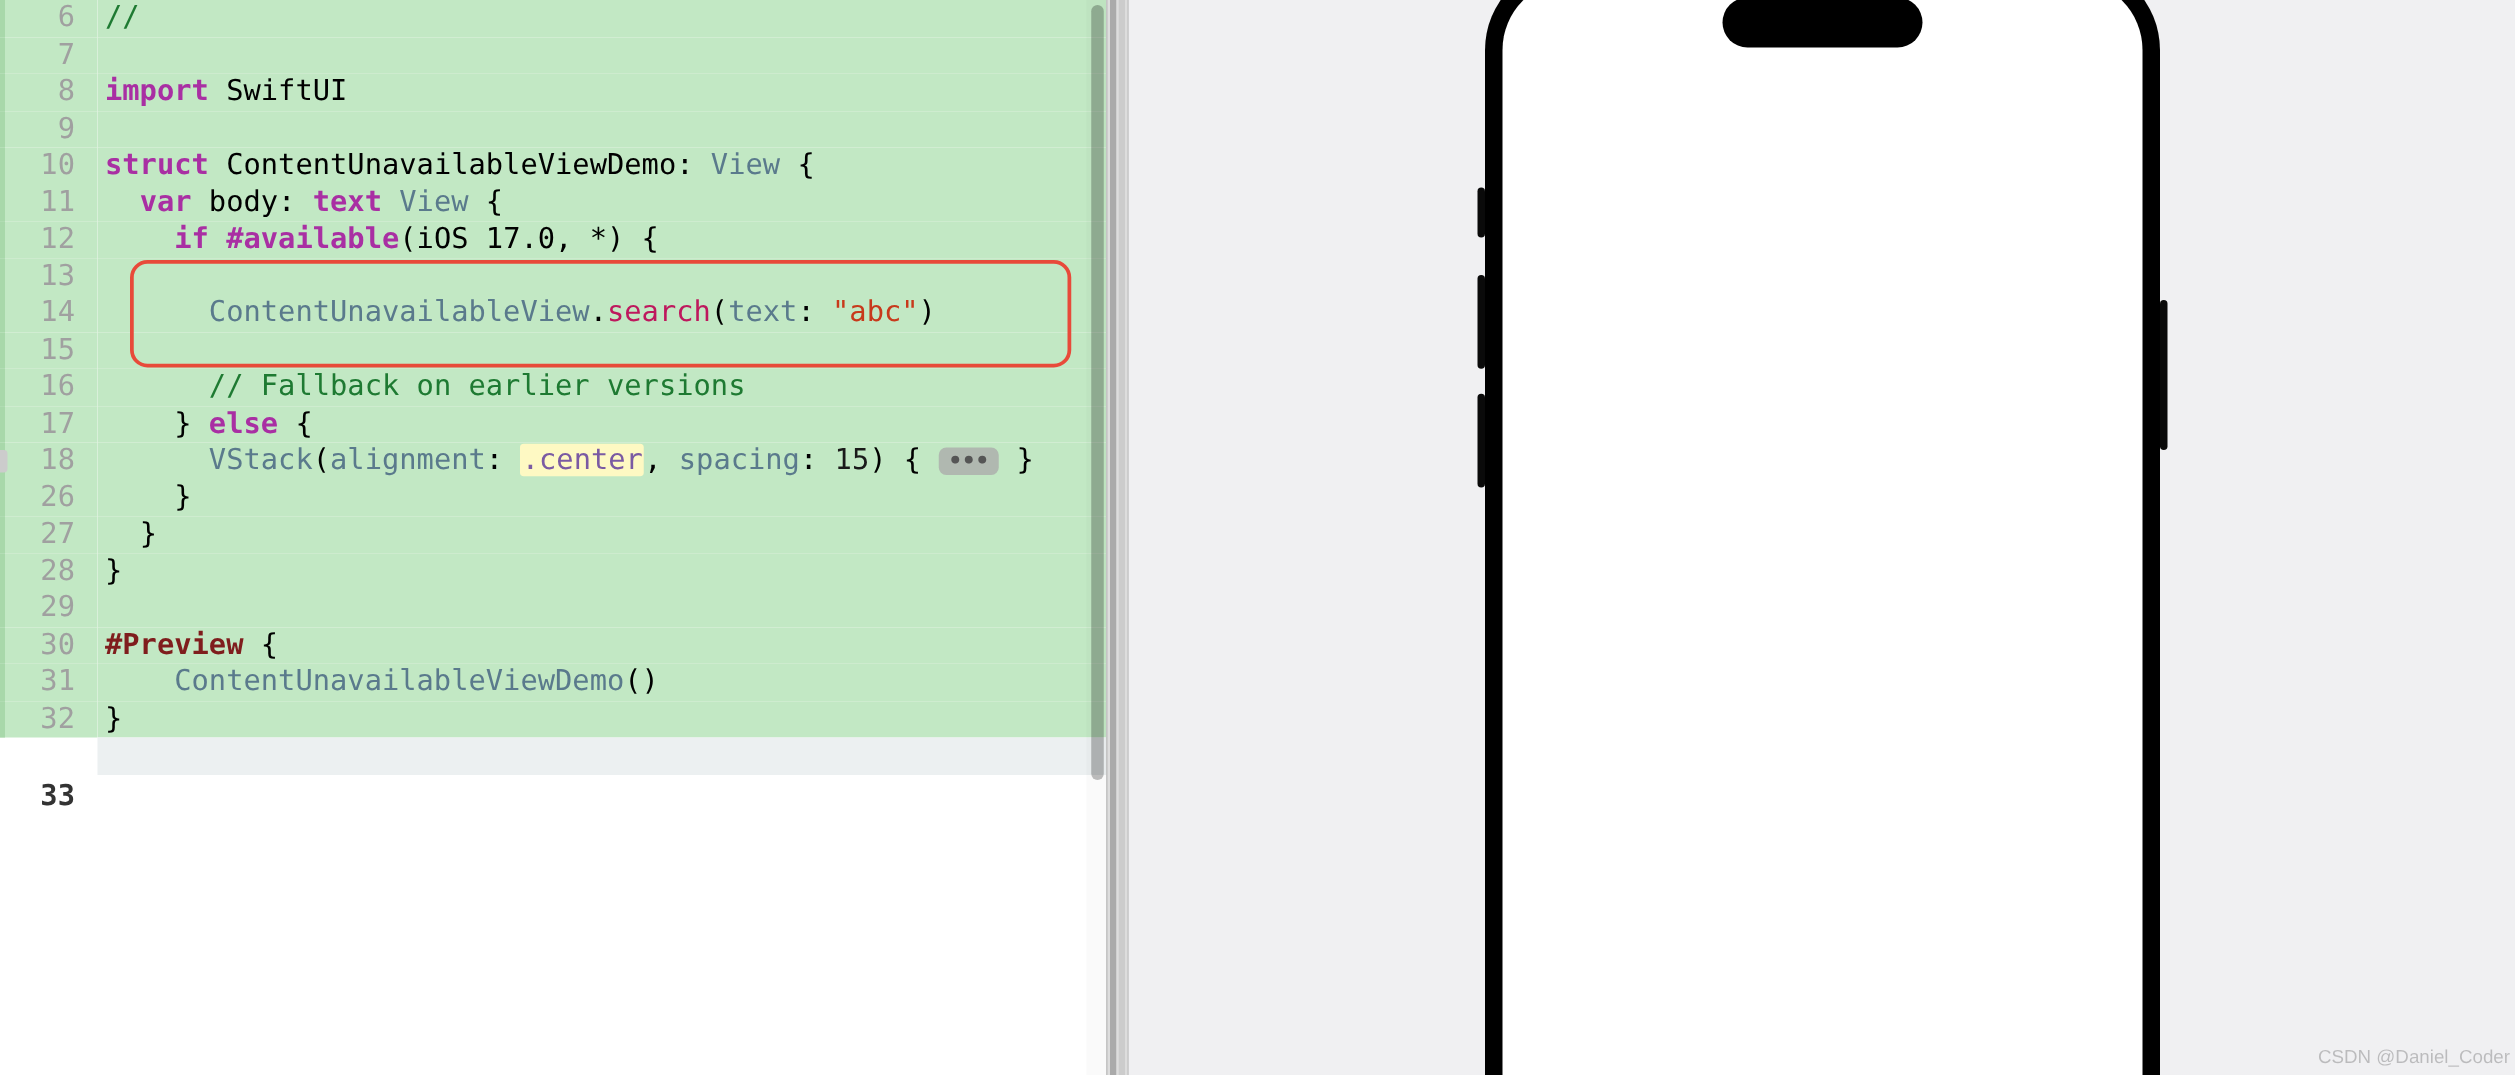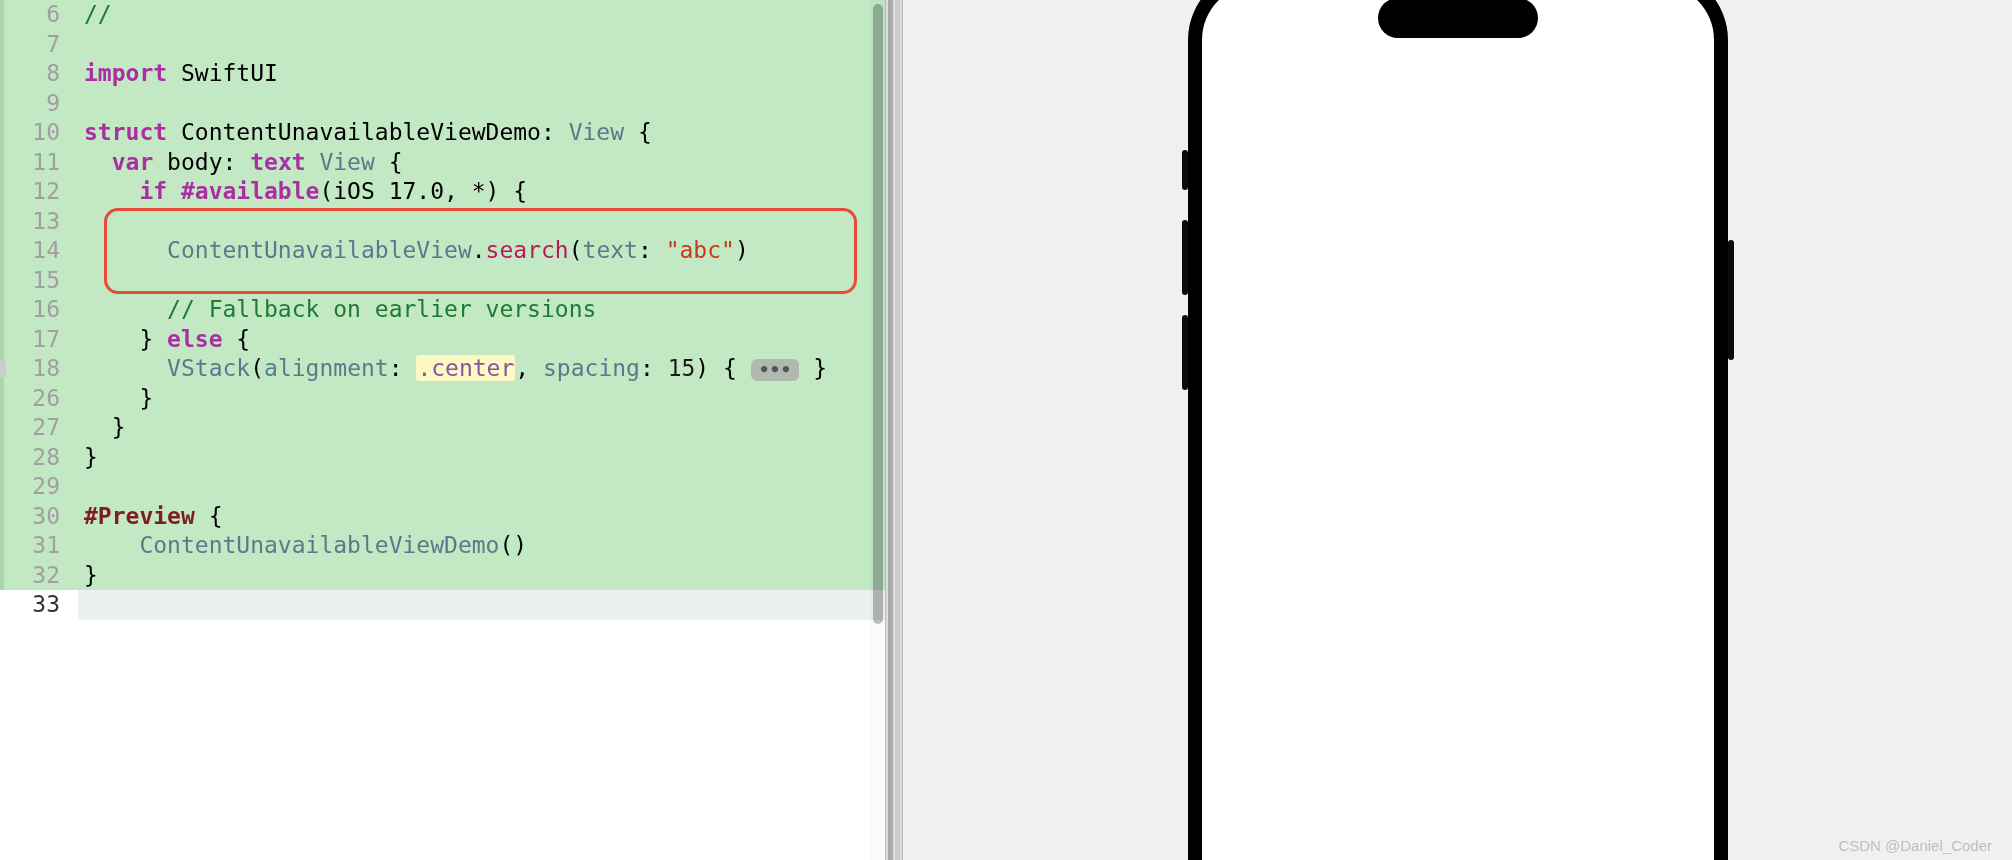--- a/index.html
+++ b/index.html
@@ -32,21 +32,22 @@
       padding-right: 10px;
       user-select: none;
       position: relative;
     }
     .gutter .ln {
       height: 29.5px;
       padding-right: 8px;
     }
     .gutter .ln.current {
       color: #333;
-      font-weight: 400;
+      font-weight: 700;
+      margin-top: 33px;
     }
     .fold-marker {
       position: absolute;
       left: -12px;
       width: 18px;
       height: 18px;
       background: #ccc;
       border-radius: 3px;
       display: flex;
       align-items: center;
@@ -182,21 +183,21 @@
       font-size: 26px;
       font-weight: 700;
       color: #111;
     }
     .es-sub {
       font-size: 19px;
       color: #8a8a8e;
     }
     .watermark {
       position: absolute;
-      right: 20px;
+      right: 4px;
       bottom: 6px;
       font-family: sans-serif;
       font-size: 15px;
       color: rgba(0,0,0,0.22);
     }
     .gutter .gln-hl { background: #c2e8c4; margin-right: -10px; padding-right: 18px; border-left: 4px solid #a8d8aa; }
   </style>
 </head>
 <body>
 

